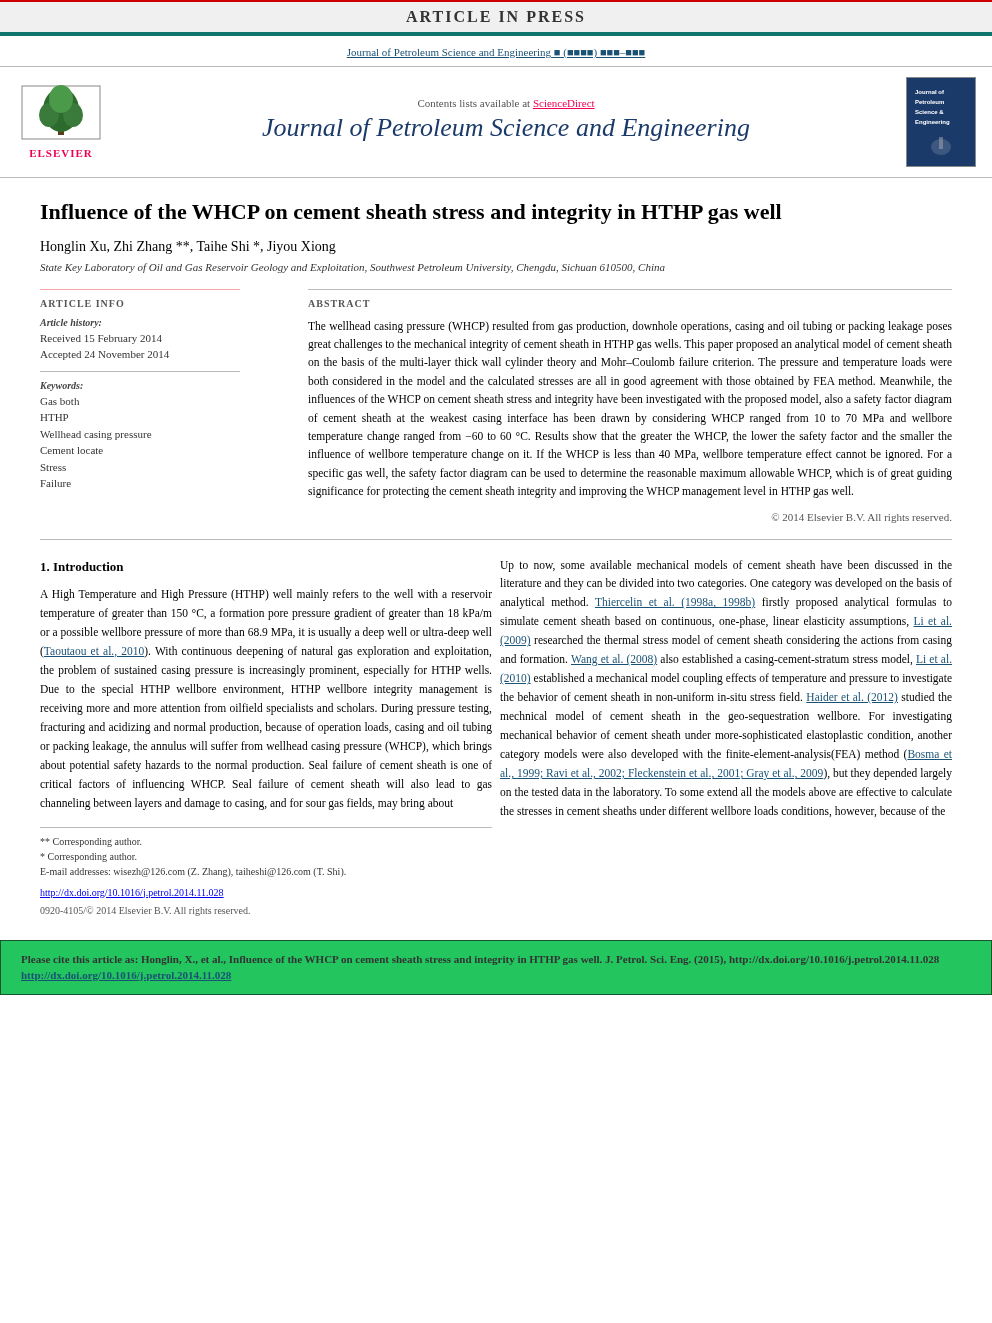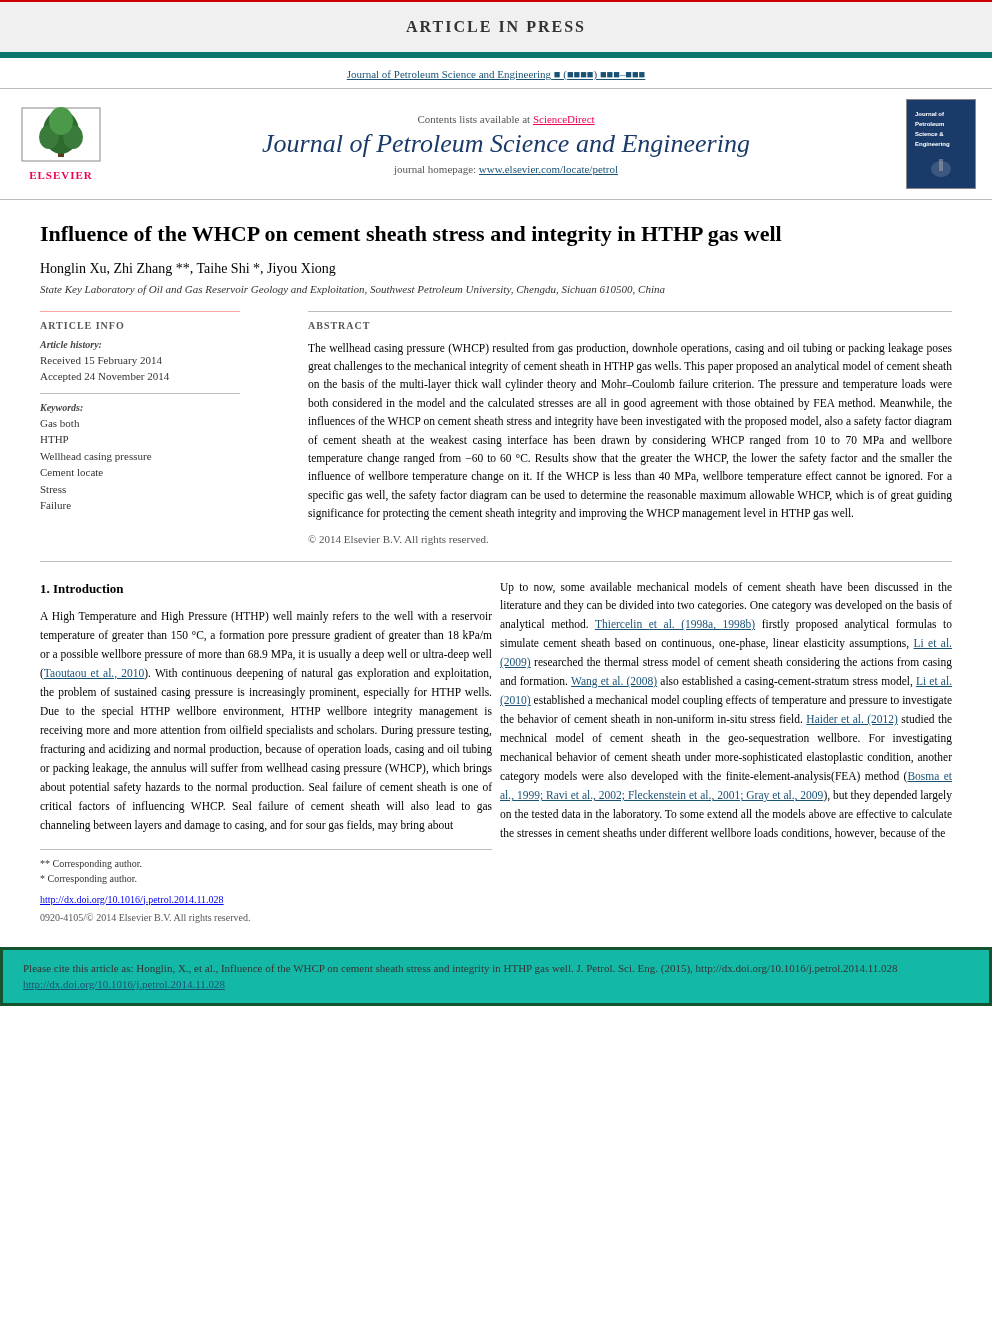--- a/index.html
+++ b/index.html
@@ -9,23 +9,23 @@
       background: #fff;
       font-family: 'Times New Roman', Times, serif;
       font-size: 13px;
       color: #000;
     }
 
     
     .article-in-press-banner {
       background: #f0f0f0;
       border-top: 2px solid #c00;
-      border-bottom: 6px solid #0f766e;
+      border-bottom: 4px solid #0f766e;
       text-align: center;
-      padding: 16px 0;
+      padding: 6px 0;
       font-size: 16px;
       font-weight: bold;
       letter-spacing: 2px;
       color: #333;
       margin-bottom: 6px;
     }
 
     
     .journal-link-bar {
       text-align: center;
@@ -190,20 +190,21 @@
     }
     .abstract-text {
       font-size: 11.5px;
       line-height: 1.6;
       color: #000;
       text-align: justify;
     }
     .copyright-line {
       font-size: 11px;
       color: #555;
+      text-align: right;
       margin-top: 10px;
     }
 
     
     .section-divider {
       border: none;
       border-top: 1px solid #bbb;
       margin: 16px 0;
     }
 
@@ -250,27 +251,28 @@
       margin-top: 6px;
     }
     .copyright-bottom {
       font-size: 10px;
       color: #555;
       margin-top: 2px;
     }
 
     
     .citation-bar {
-      background: #14b8a6;
-      border: 3px solid #14532d;
+      background: #22c55e;
+      border: 1px solid #14532d;
       padding: 10px 20px;
       font-size: 11px;
       color: #333;
       margin-top: 10px;
       line-height: 1.5;
+      font-weight: bold;
     }
     .citation-bar a { color: #1a5276; text-decoration: underline; }
   </style>
 </head>
 <body>
 
 <div class="article-in-press-banner">ARTICLE IN PRESS</div>
 
 <div class="journal-link-bar">
   <a href="#">
@@ -296,24 +298,20 @@
         <ellipse cx="52" cy="30" rx="10" ry="12" fill="#3a7a3a"></ellipse>
         <ellipse cx="40" cy="14" rx="12" ry="14" fill="#4a9a4a"></ellipse>
       </svg>
     </div>
     <div class="elsevier-text">ELSEVIER</div>
   </div>
 
   <div class="journal-center">
     <div class="contents-line">Contents lists available at <a href="#" class="sciencedirect-link">ScienceDirect</a></div>
     <div class="journal-title-main">Journal of Petroleum Science and Engineering</div>
-    <div class="homepage-line">
-      <span>journal homepage:</span>
-      <a href="#" class="homepage-link">www.elsevier.com/locate/petrol</a>
-    </div>
   </div>
 
   <div class="journal-cover">
     <svg width="60" height="80" viewBox="0 0 60 80" xmlns="http://www.w3.org/2000/svg">
       <rect width="60" height="80" fill="#1a3a6a"></rect>
       <text x="4" y="12" fill="#fff" font-size="6" font-family="Arial">Journal of</text>
       <text x="4" y="22" fill="#fff" font-size="6" font-family="Arial">Petroleum</text>
       <text x="4" y="32" fill="#fff" font-size="6" font-family="Arial">Science &amp;</text>
       <text x="4" y="42" fill="#fff" font-size="6" font-family="Arial">Engineering</text>
 
@@ -365,20 +363,21 @@
       <div class="section-heading">
         <span>1.</span> <span>Introduction</span>
       </div>
       <div class="body-paragraph">
         A High Temperature and High Pressure (HTHP) well mainly refers to the well with a reservoir temperature of greater than 150 °C, a formation pore pressure gradient of greater than 18 kPa/m or a possible wellbore pressure of more than 68.9 MPa, it is usually a deep well or ultra-deep well (<a href="#" class="ref-link">Taoutaou et al., 2010</a>). With continuous deepening of natural gas exploration and exploitation, the problem of sustained casing pressure is increasingly prominent, especially for HTHP wells. Due to the special HTHP wellbore environment, HTHP wellbore integrity management is receiving more and more attention from oilfield specialists and scholars. During pressure testing, fracturing and acidizing and normal production, because of operation loads, casing and oil tubing or packing leakage, the annulus will suffer from wellhead casing pressure (WHCP), which brings about potential safety hazards to the normal production. Seal failure of cement sheath is one of critical factors of influencing WHCP. Seal failure of cement sheath will also lead to gas channeling between layers and damage to casing, and for sour gas fields, may bring about
       </div>
 
       <div class="footnotes-area">
         <div>** Corresponding author.</div>
         <div>* Corresponding author.</div>
+        <div>E-mail addresses: wisezh@126.com (Z. Zhang), taiheshi@126.com (T. Shi).</div>
       </div>
 
       <div class="doi-area">
         <a href="#">http://dx.doi.org/10.1016/j.petrol.2014.11.028</a>
       </div>
       <div class="copyright-bottom">0920-4105/© 2014 Elsevier B.V. All rights reserved.</div>
     </div>
 
     <div class="body-col">
       <div class="body-paragraph">

